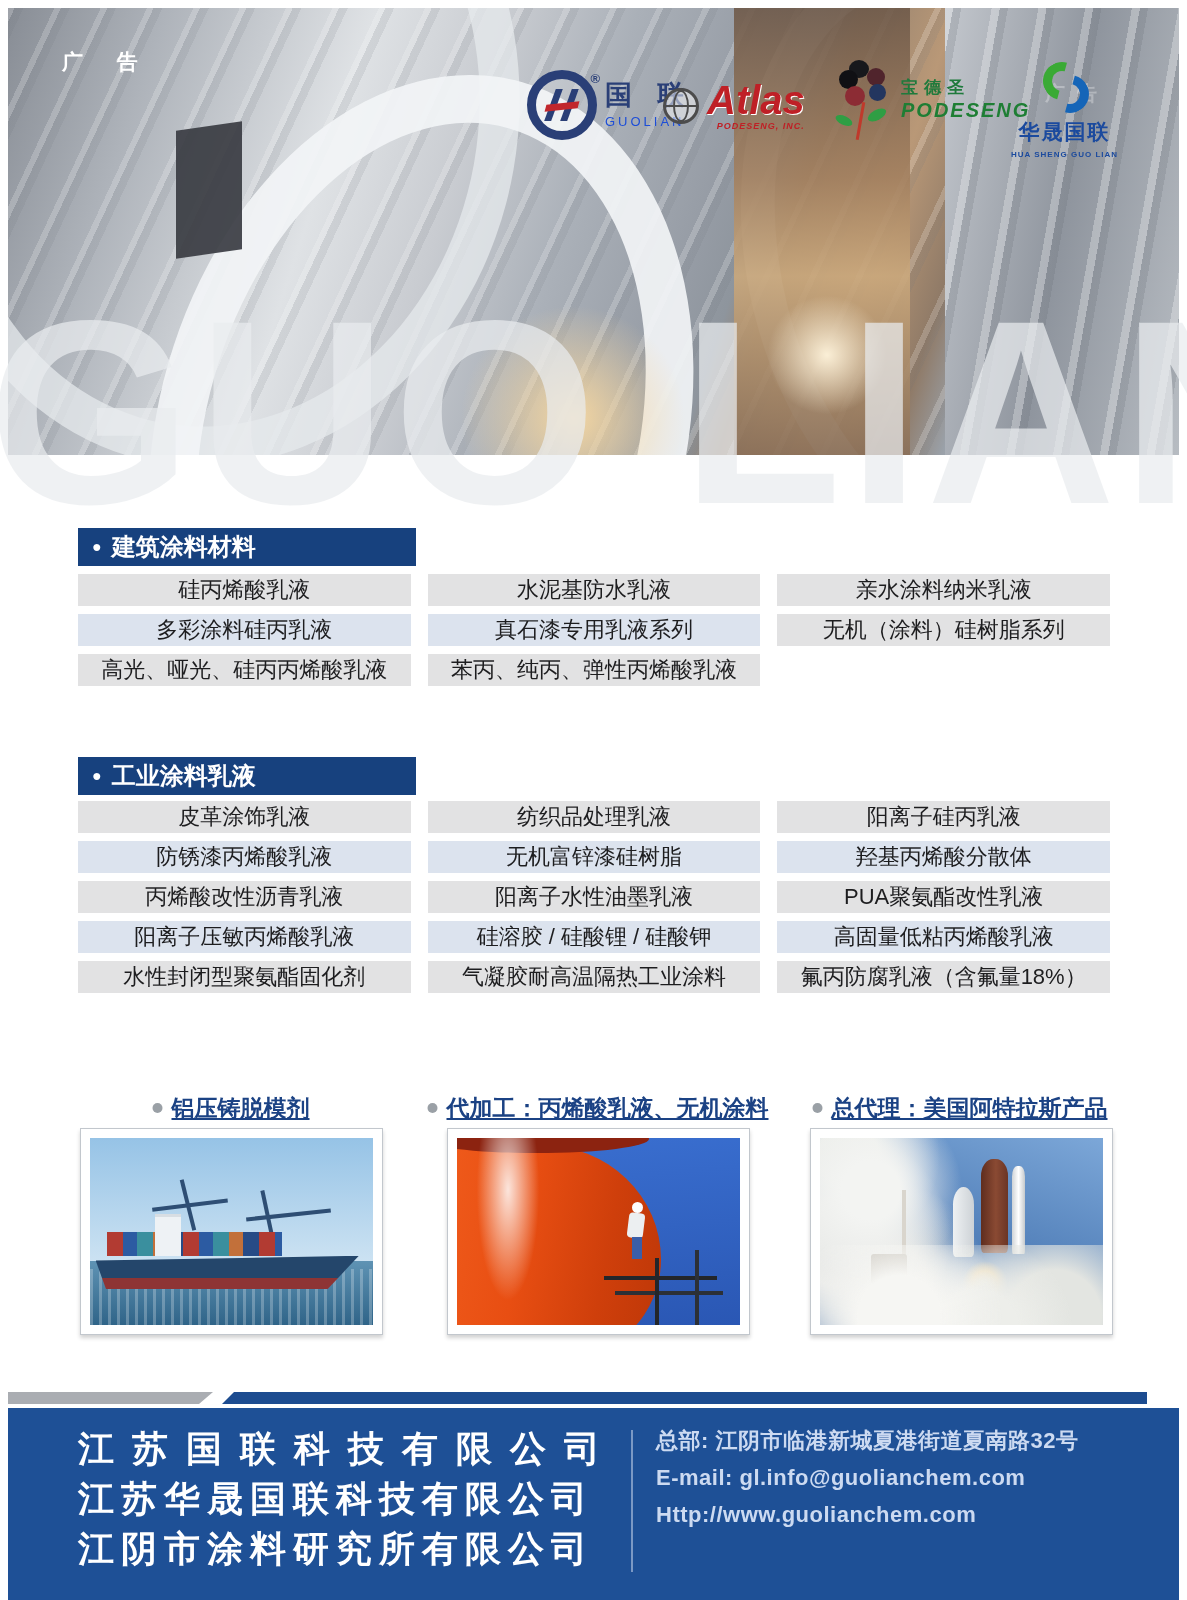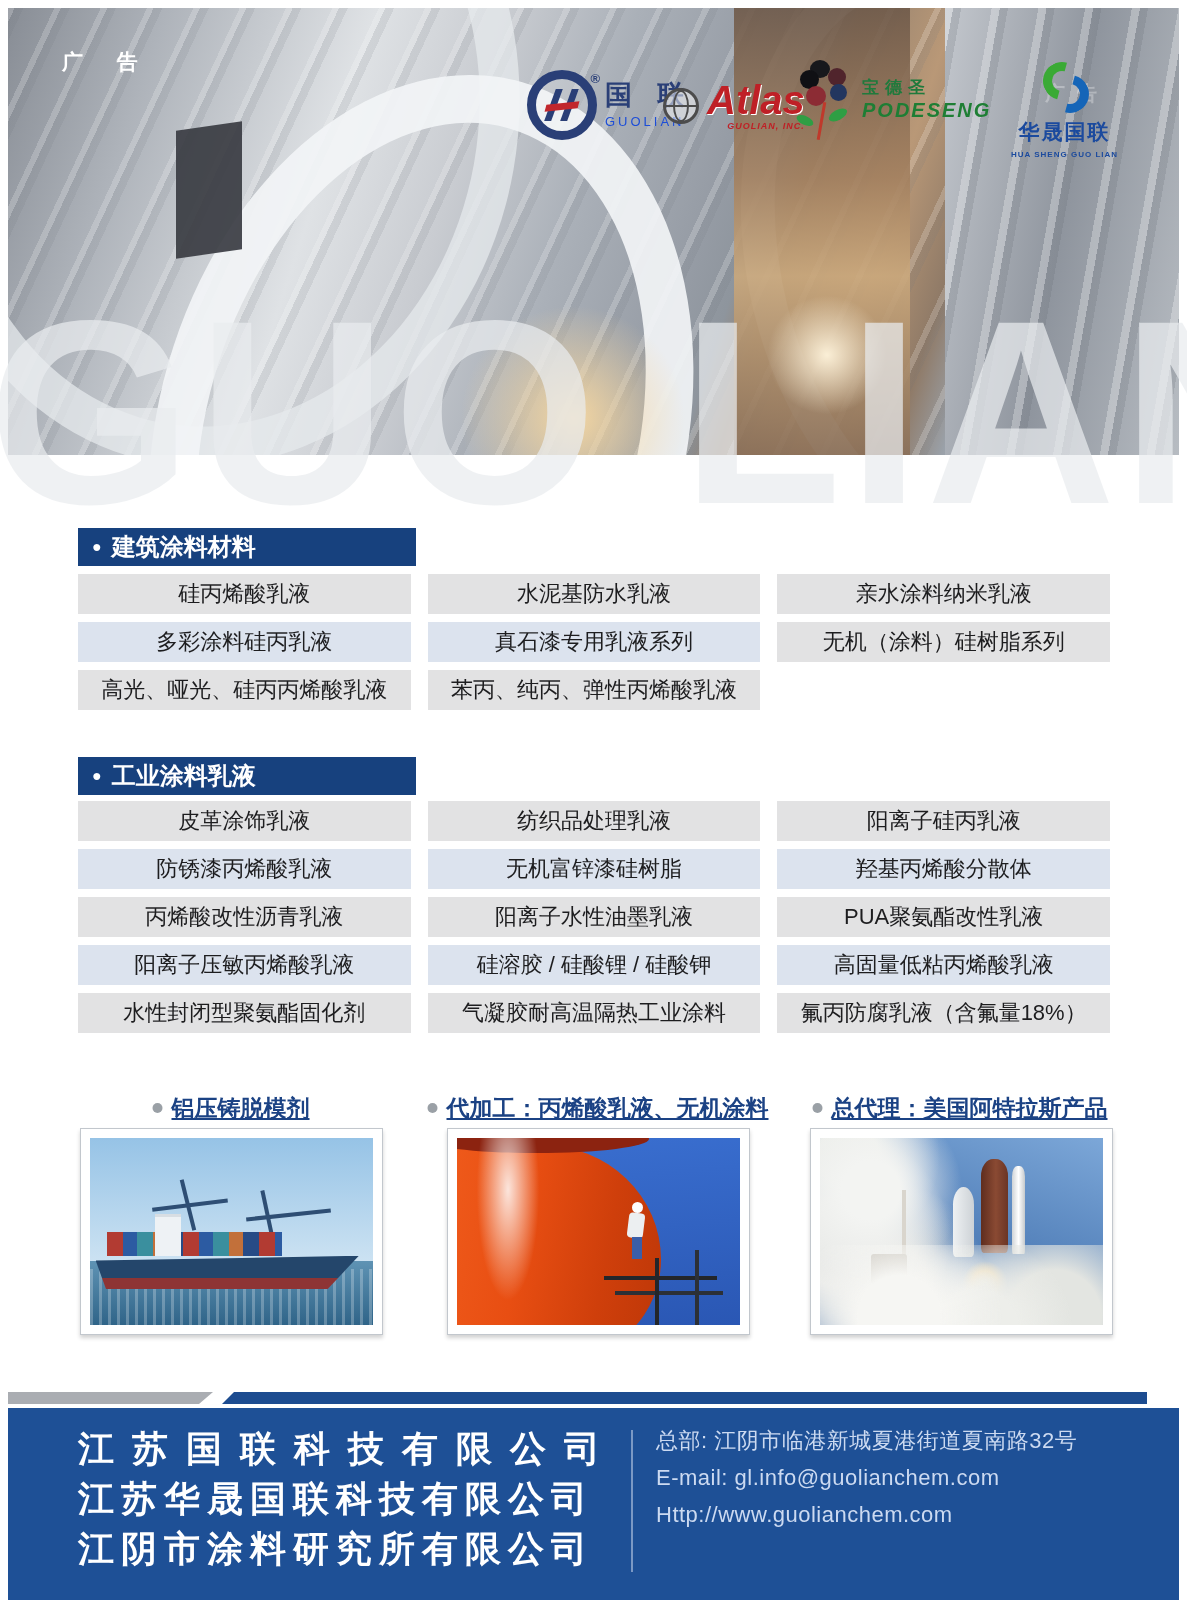--- a/index.html
+++ b/index.html
@@ -48,21 +48,21 @@
   .gl-en{color:#1d4ed8;font-size:13px;letter-spacing:3px;margin-top:4px;}
 
   .lg-atlas{left:663px;top:80px;}
   .at-globe{position:relative;width:36px;height:36px;border:3px solid #4c4c4c;border-radius:50%;box-sizing:border-box;background:rgba(255,255,255,.5);}
   .at-gv{position:absolute;left:50%;top:-1px;width:16px;height:32px;border:2px solid #4c4c4c;border-radius:50%;transform:translateX(-50%);box-sizing:border-box;}
   .at-gh{position:absolute;left:-1px;top:50%;width:32px;height:2px;background:#4c4c4c;transform:translateY(-50%);}
   .at-txt{display:flex;flex-direction:column;line-height:1;}
   .at-name{color:#bf2026;font-size:40px;font-weight:bold;font-style:italic;text-shadow:1px 1px 0 #fff;}
   .at-sub{color:#bf2026;font-size:9px;font-weight:bold;font-style:italic;align-self:flex-end;margin-top:2px;letter-spacing:1px;}
 
-  .lg-podeseng{left:794px;top:58px;}
+  .lg-podeseng{left:833px;top:58px;}
   .pd-flower{position:relative;width:60px;height:84px;}
   .pd-dot{position:absolute;border-radius:50%;}
   .pd-d1{left:16px;top:2px;width:20px;height:18px;background:#17181c;}
   .pd-d2{left:34px;top:10px;width:18px;height:18px;background:#50242c;}
   .pd-d3{left:36px;top:26px;width:17px;height:17px;background:#23365f;}
   .pd-d4{left:6px;top:12px;width:19px;height:19px;background:#101014;}
   .pd-d5{left:12px;top:28px;width:20px;height:20px;background:#8c2c34;}
   .pd-leaf{position:absolute;left:34px;top:52px;width:20px;height:10px;background:#2f9e44;border-radius:50%;transform:rotate(-28deg);}
   .pd-leaf2{position:absolute;left:2px;top:58px;width:18px;height:9px;background:#2f9e44;border-radius:50%;transform:rotate(24deg);}
   .pd-stem{position:absolute;left:26px;top:44px;width:3px;height:38px;background:#c0392b;transform:rotate(10deg);}
@@ -81,21 +81,21 @@
   
   .sec-bar{position:absolute;left:78px;width:338px;height:38px;background:#17417E;color:#fff;
     display:flex;align-items:center;gap:10px;padding-left:14px;box-sizing:border-box;
     font-size:24px;font-weight:bold;z-index:5;}
   .sec-bar .blt{font-size:16px;line-height:1;}
   .bar-a{top:528px;}
   .bar-b{top:757px;}
   .grid{position:absolute;left:78px;width:1032px;display:grid;grid-template-columns:repeat(3,1fr);gap:8px 17px;z-index:5;}
   .grid-a{top:574px;}
   .grid-b{top:801px;}
-  .cell{height:40px;display:flex;align-items:center;justify-content:center;
+  .cell{height:32px;display:flex;align-items:center;justify-content:center;
     font-size:22px;color:#1d1d1f;white-space:nowrap;}
   .r-gray{background:#E2E2E3;}
   .r-blue{background:#DCE3EE;}
 
   
   .feat-title{position:absolute;top:1093px;height:30px;display:flex;align-items:center;gap:9px;
     font-size:23px;font-weight:bold;color:#1B4284;white-space:nowrap;transform:translateX(-50%);z-index:5;text-decoration:underline;}
   .ft1{left:231px;} .ft2{left:598px;} .ft3{left:960px;}
   .feat-blt{width:10px;height:10px;border-radius:50%;background:#9aa0a6;flex:0 0 auto;}
 
@@ -163,21 +163,21 @@
   .stripe-gray{position:absolute;left:8px;top:1392px;width:205px;height:12px;background:#aaadb2;
     clip-path:polygon(0 0,100% 0,calc(100% - 14px) 100%,0 100%);}
   .stripe-navy{position:absolute;left:222px;top:1392px;width:925px;height:12px;background:#1d4c90;
     clip-path:polygon(12px 0,100% 0,100% 100%,0 100%);}
   .footer{position:absolute;left:8px;top:1408px;width:1171px;height:192px;background:#1E5096;z-index:5;}
   .companies{position:absolute;left:70px;top:16px;}
   .co-line{color:#fff;font-size:36px;font-weight:bold;line-height:50px;white-space:nowrap;}
   .co-1{letter-spacing:18px;}
   .co-2,.co-3{letter-spacing:7px;}
   .foot-divider{position:absolute;left:623px;top:22px;width:2px;height:142px;background:rgba(200,214,236,.55);}
-  .contact{position:absolute;left:648px;top:14px;}
+  .contact{position:absolute;left:648px;top:14px;font-weight:bold;}
   .ct-line{color:#ccdaf1;font-size:22px;line-height:37px;letter-spacing:.5px;white-space:nowrap;}
 </style>
 </head>
 <body>
 
 <div class="page">
 
   <div class="hero">
     <div class="hero-streaks"></div>
     <div class="arch arch2"></div>
@@ -208,21 +208,21 @@
     </div>
   </div>
 
   <div class="logo lg-atlas">
     <div class="at-globe">
       <span class="at-gv"></span>
       <span class="at-gh"></span>
     </div>
     <div class="at-txt">
       <span class="at-name">Atlas</span>
-      <span class="at-sub">GUOLIAN, INC.</span>
+      <span class="at-sub">PODESENG, INC.</span>
     </div>
   </div>
 
   <div class="logo lg-podeseng">
     <div class="pd-flower">
       <span class="pd-dot pd-d1"></span>
       <span class="pd-dot pd-d2"></span>
       <span class="pd-dot pd-d3"></span>
       <span class="pd-dot pd-d4"></span>
       <span class="pd-dot pd-d5"></span>

